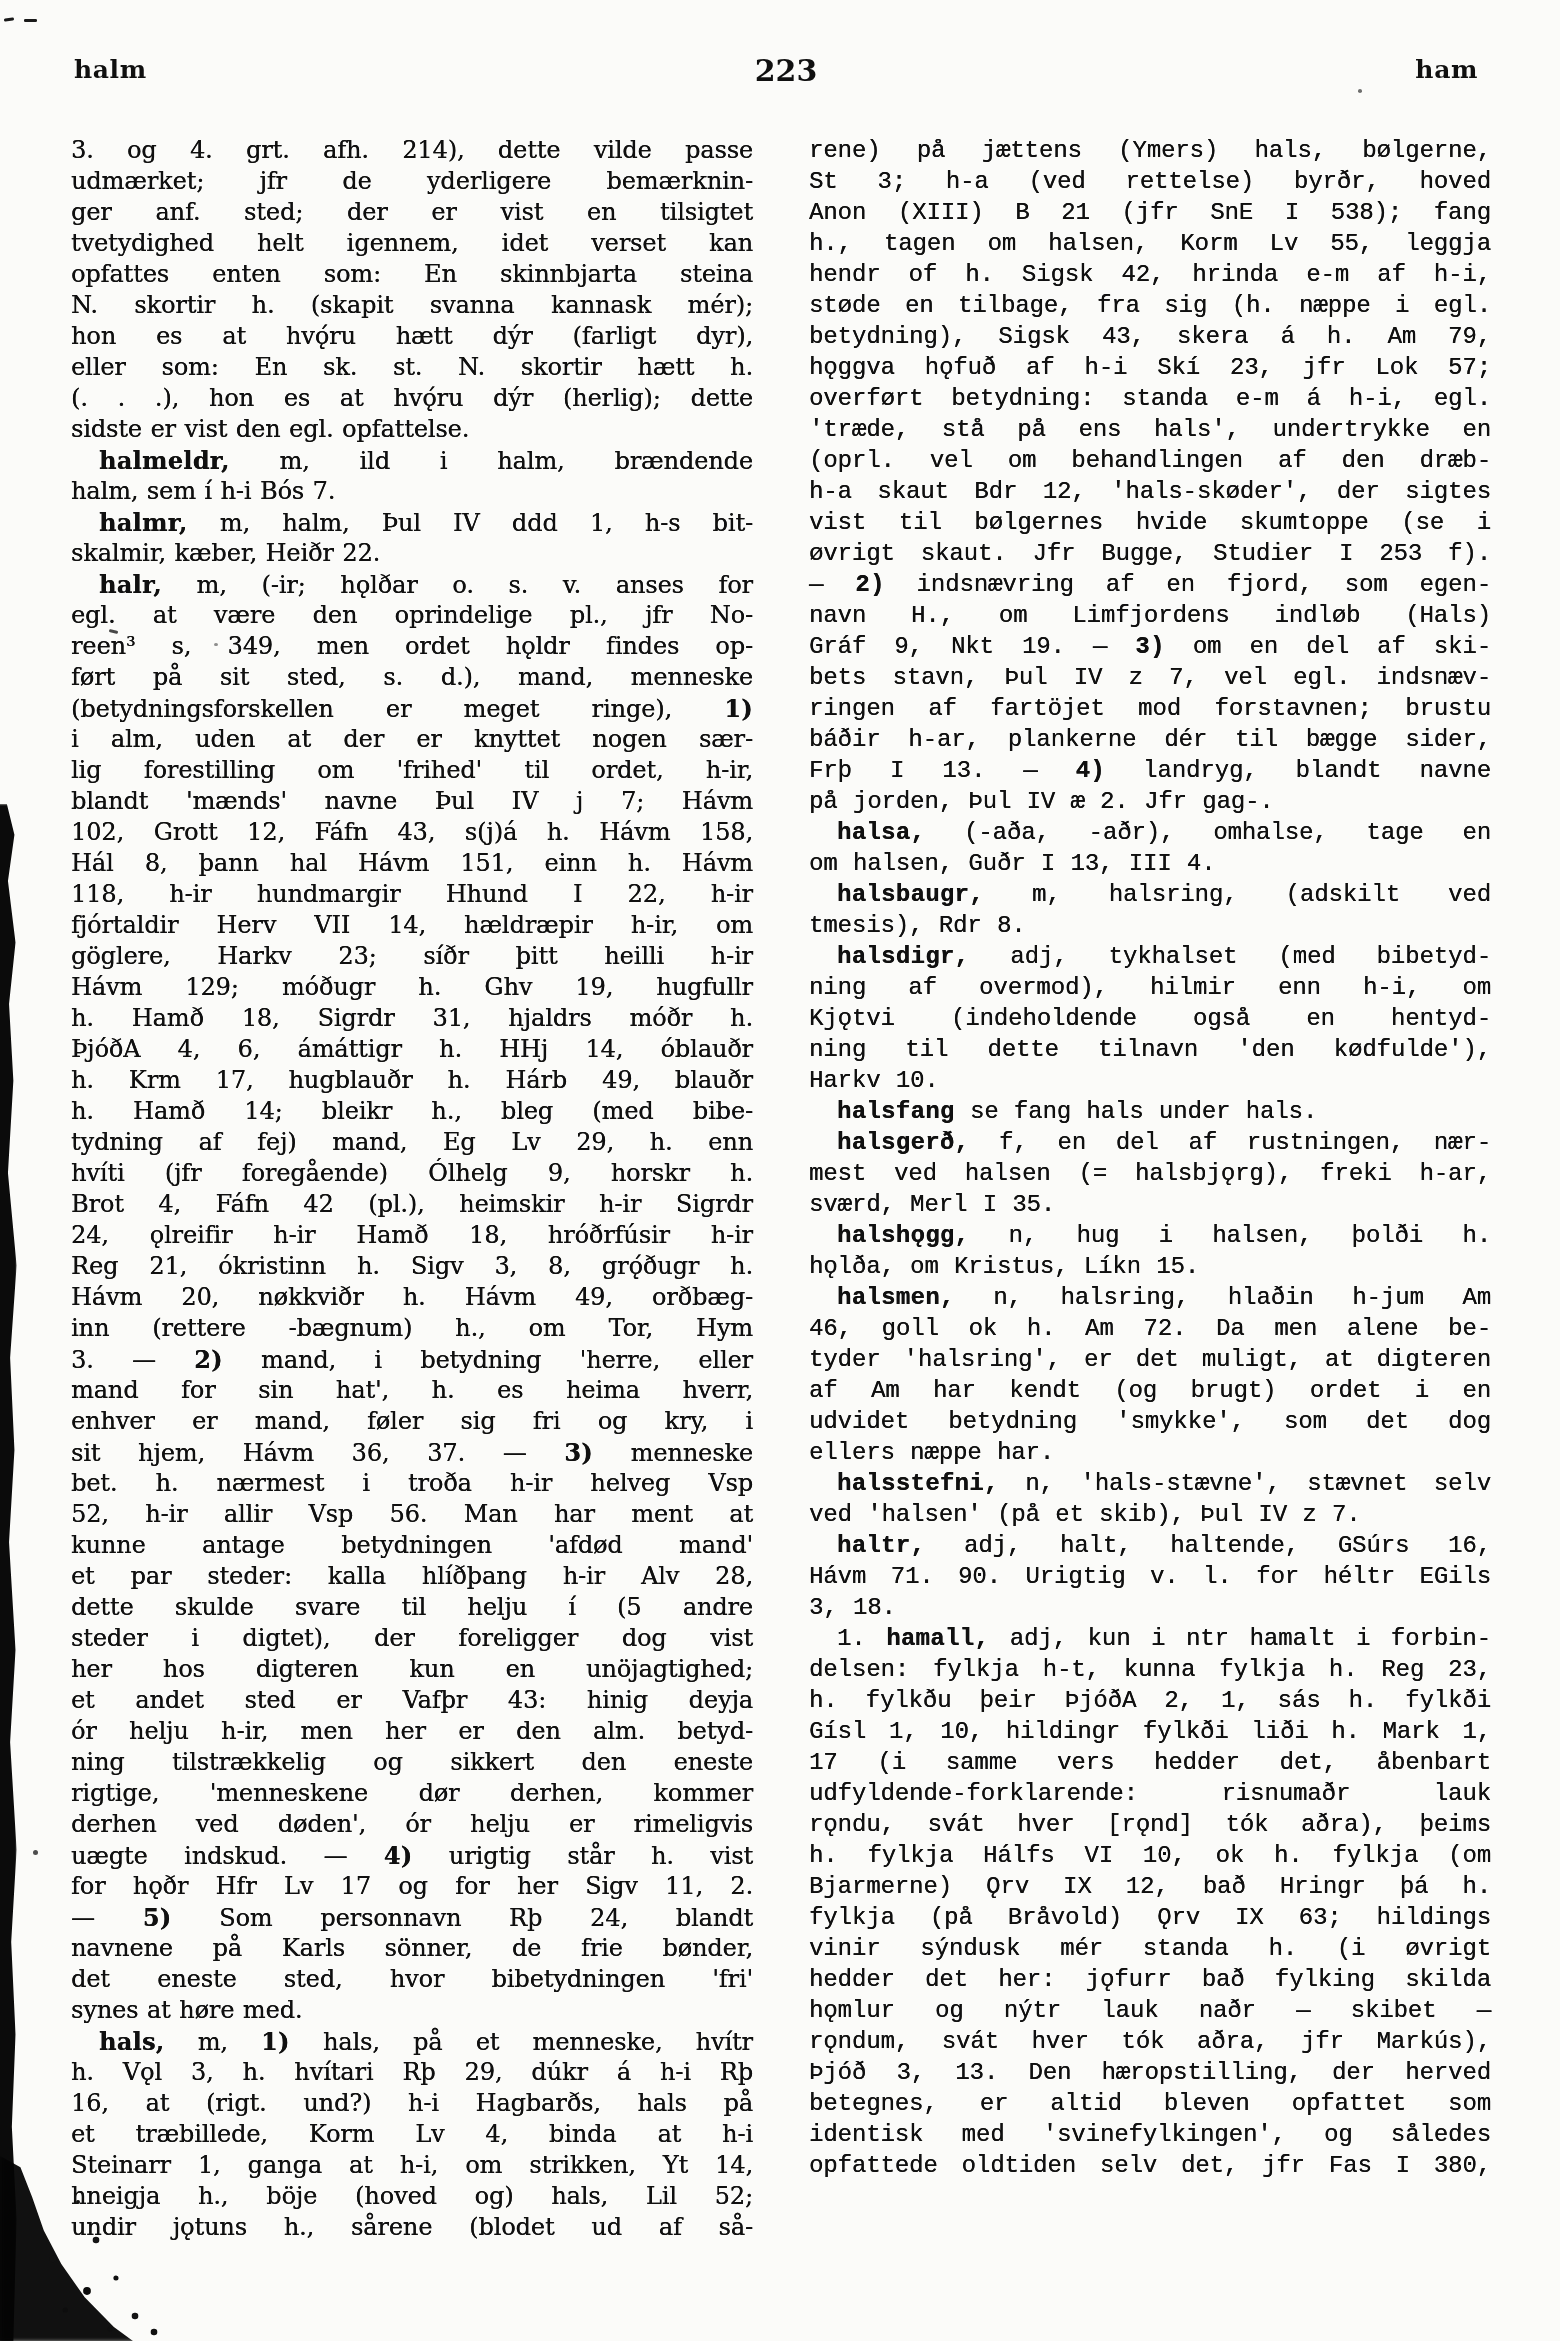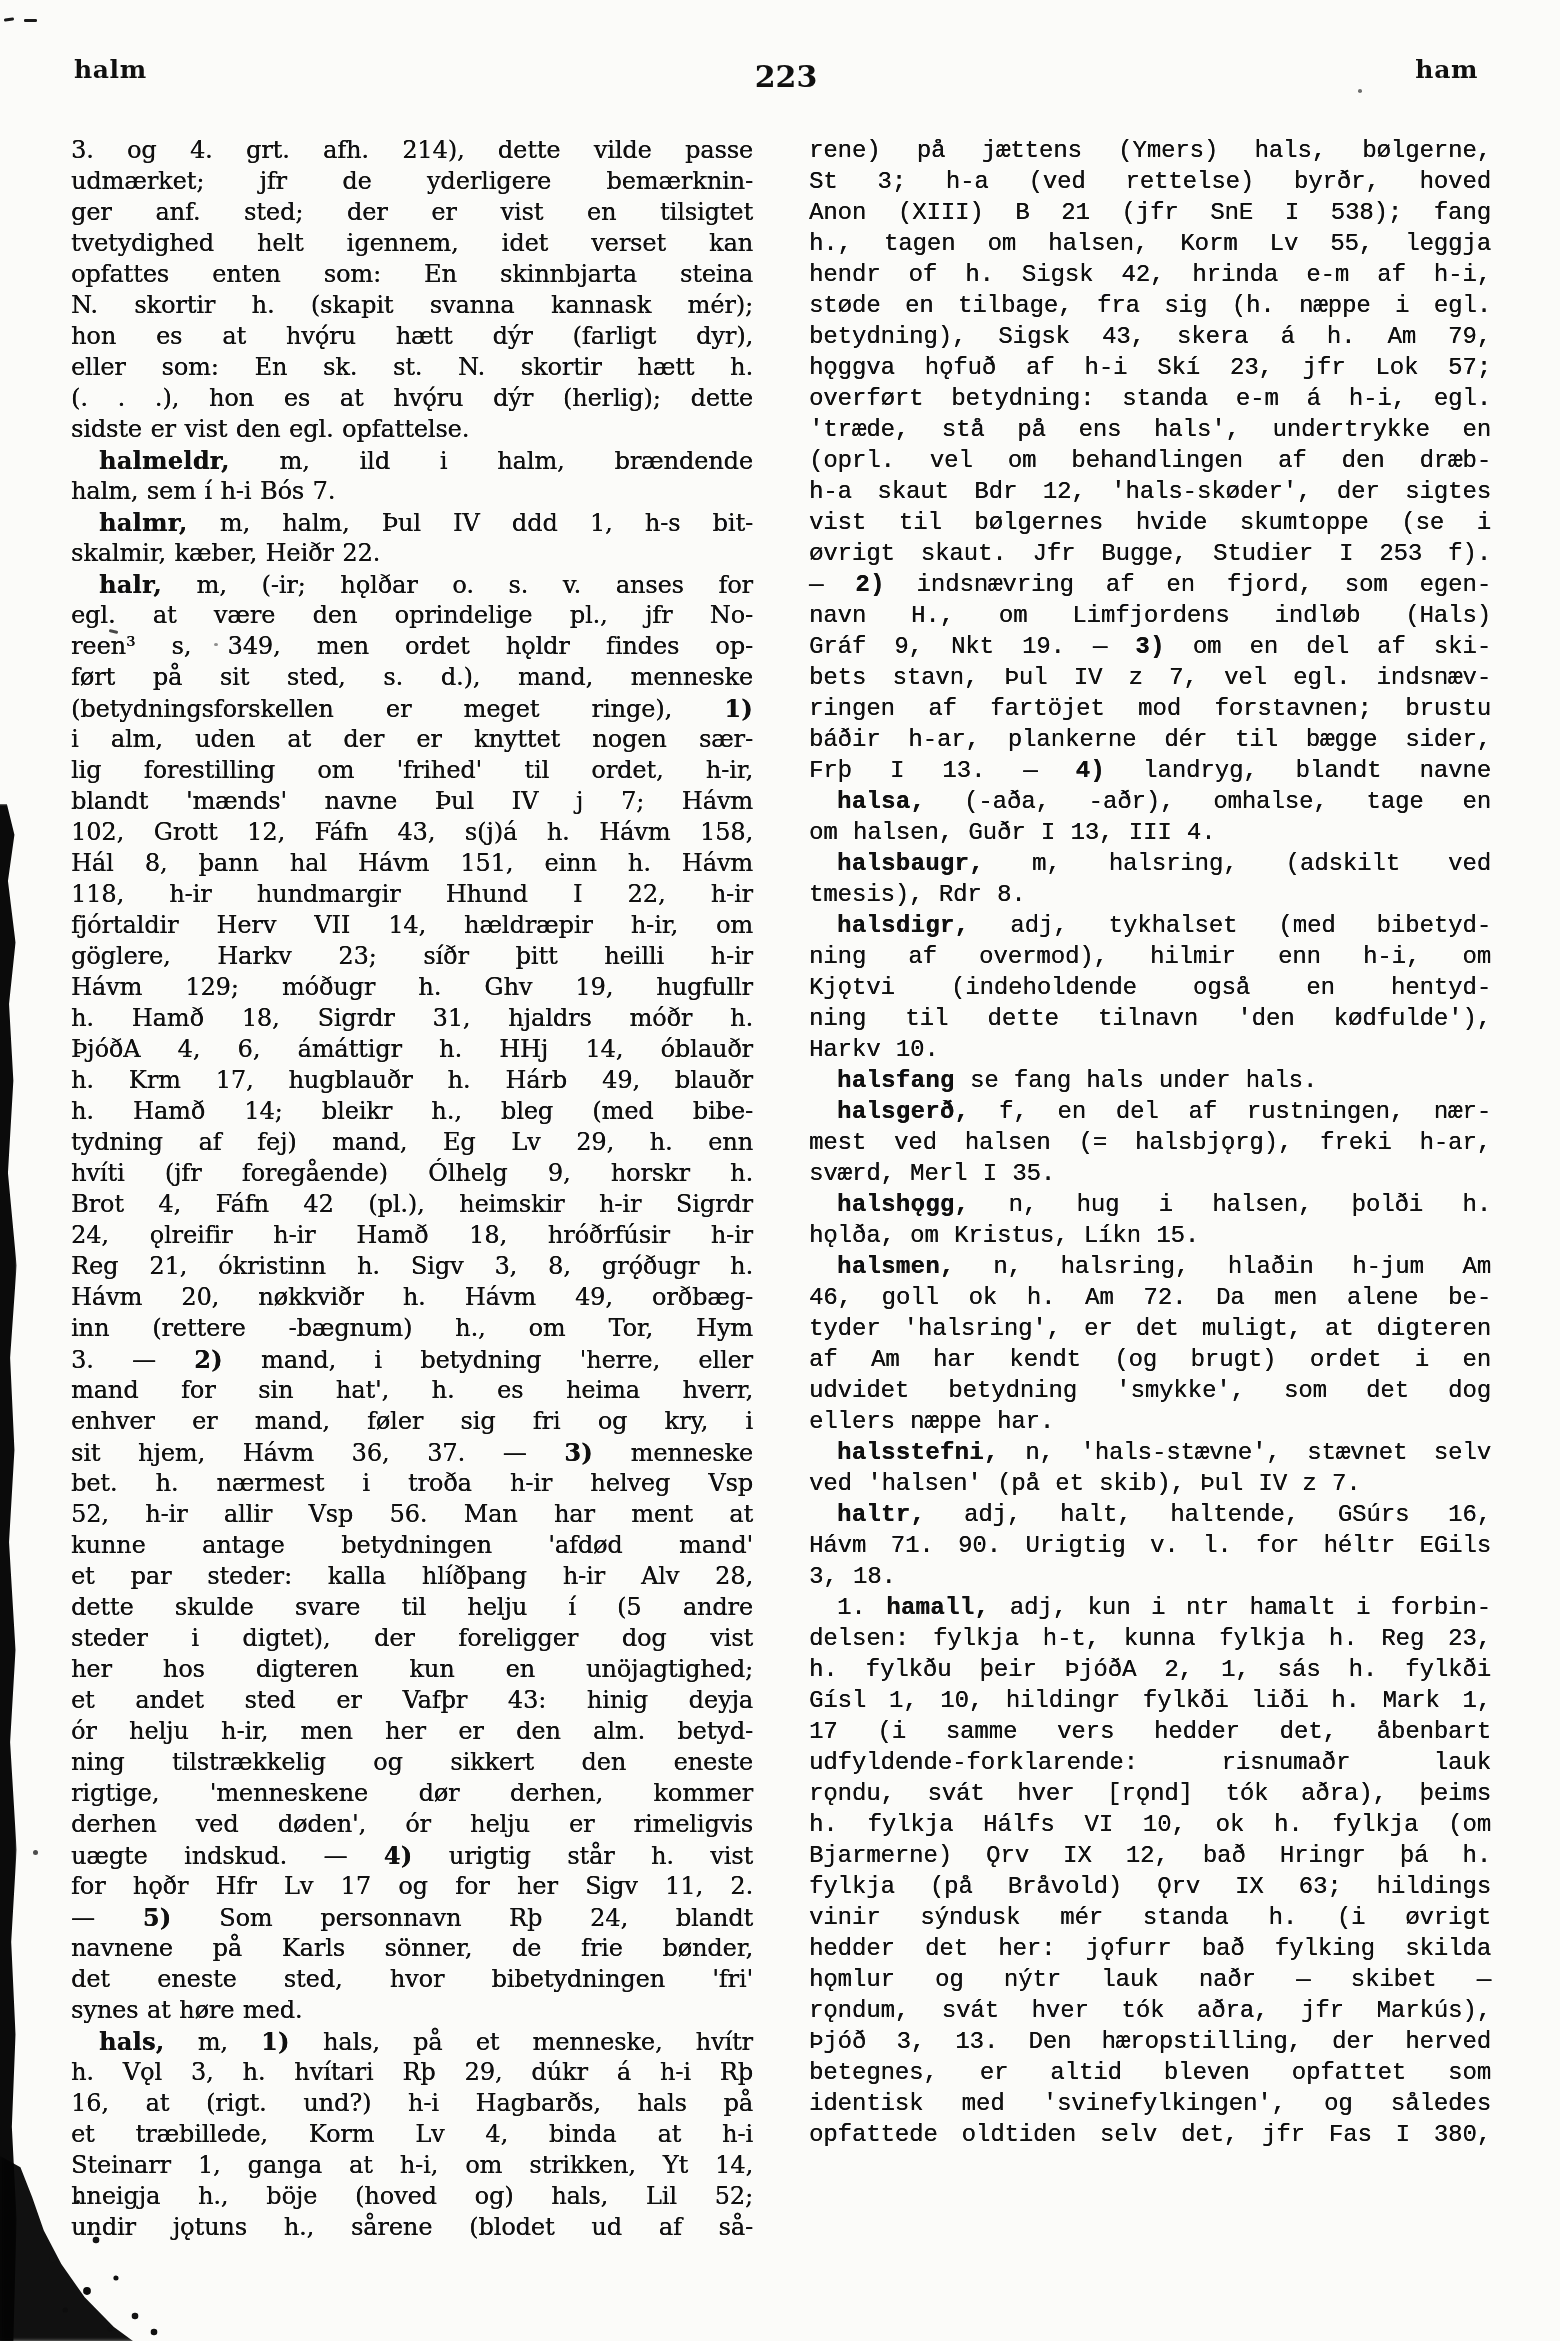--- a/index.html
+++ b/index.html
@@ -29,21 +29,21 @@
     position: absolute;
     top: 3.8px;
     font-size: 25px;
     font-weight: bold;
     letter-spacing: 0.6px;
   }
   .head-word.left  { left: 74px; text-align: right; }
   .head-word.right { right: 82px; }
   .page-number {
     position: absolute;
-    top: 8px;
+    top: 2px;
     left: 691px;
     width: 190px;
     text-align: center;
     font-size: 30px;
     font-weight: bold;
   }
   
   .column {
     position: absolute;
     top: 135px;
@@ -197,20 +197,21 @@
       <div class="line"><span>h-a skaut Bdr 12, 'hals-skøder', der sigtes</span></div>
       <div class="line"><span>vist til bølgernes hvide skumtoppe (se i</span></div>
       <div class="line"><span>øvrigt skaut. Jfr Bugge, Studier I 253 f).</span></div>
       <div class="line"><span>— </span><b>2)</b><span> indsnævring af en fjord, som egen-</span></div>
       <div class="line"><span>navn H., om Limfjordens indløb (Hals)</span></div>
       <div class="line"><span>Gráf 9, Nkt 19. — </span><b>3)</b><span> om en del af ski-</span></div>
       <div class="line"><span>bets stavn, Þul IV z 7, vel egl. indsnæv-</span></div>
       <div class="line"><span>ringen af fartöjet mod forstavnen; brustu</span></div>
       <div class="line"><span>báðir h-ar, plankerne dér til bægge sider,</span></div>
       <div class="line"><span>Frþ I 13. — </span><b>4)</b><span> landryg, blandt navne</span></div>
+      <div class="line flush"><span>på jorden, Þul IV æ 2.  Jfr gag-.</span></div>
       <div class="line indent"><b>halsa,</b><span> (-aða, -aðr), omhalse, tage en</span></div>
       <div class="line flush"><span>om halsen, Guðr I 13, III 4.</span></div>
       <div class="line indent"><b>halsbaugr,</b><span> m, halsring, (adskilt ved</span></div>
       <div class="line flush"><span>tmesis), Rdr 8.</span></div>
       <div class="line indent"><b>halsdigr,</b><span> adj, tykhalset (med bibetyd-</span></div>
       <div class="line"><span>ning af overmod), hilmir enn h-i, om</span></div>
       <div class="line"><span>Kjǫtvi (indeholdende også en hentyd-</span></div>
       <div class="line"><span>ning til dette tilnavn 'den kødfulde'),</span></div>
       <div class="line flush"><span>Harkv 10.</span></div>
       <div class="line indent flush"><b>halsfang</b><span> se fang hals under hals.</span></div>

